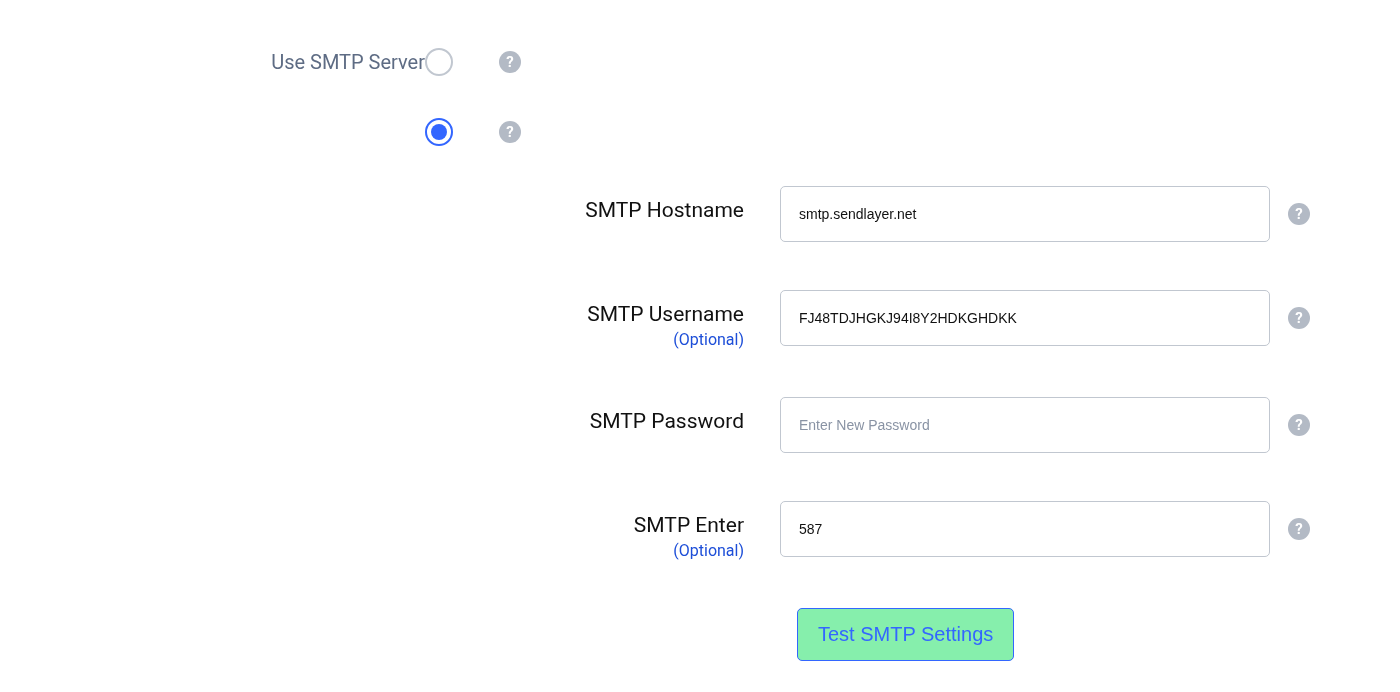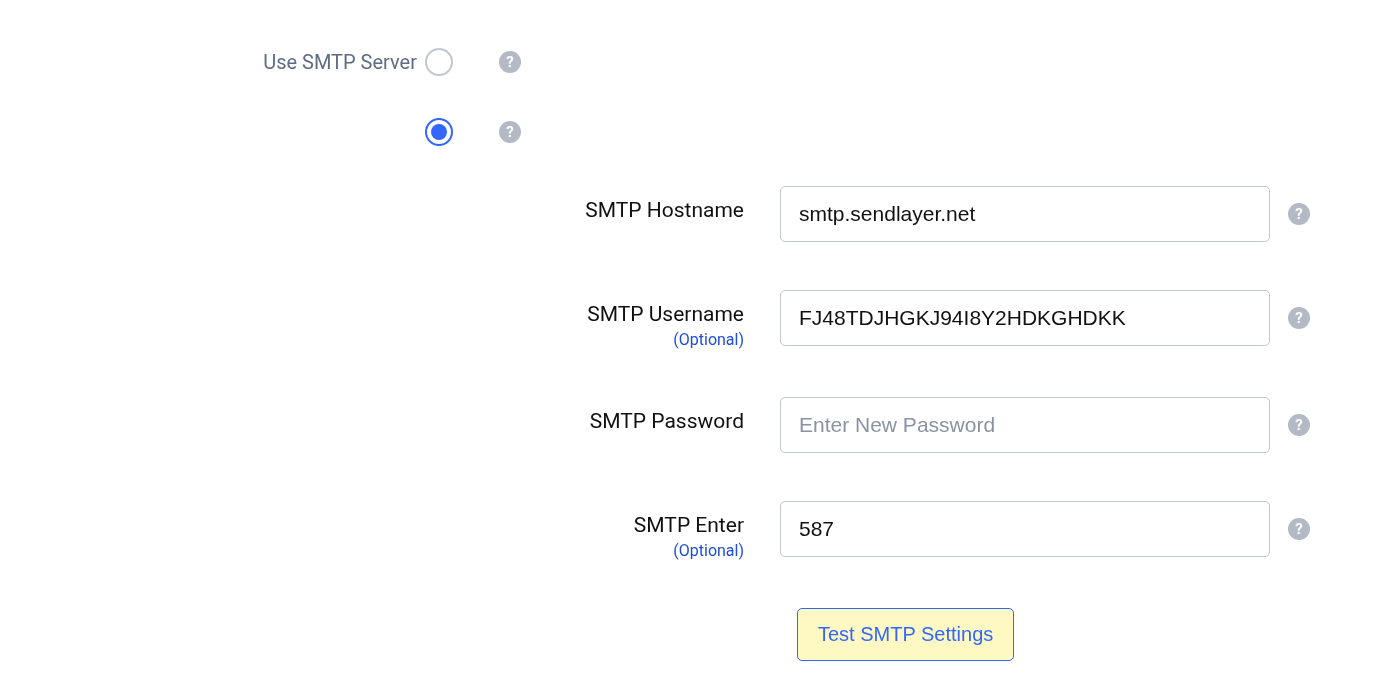--- a/index.html
+++ b/index.html
@@ -16,21 +16,21 @@
       color: #111;
     }
     .form-row {
       display: flex;
       align-items: flex-start;
       margin-bottom: 40px;
     }
     .form-label-col {
       width: 335px;
       text-align: right;
-      padding-right: 8px;
+      padding-right: 0;
       color: #5e6c84;
       font-size: 20px;
       padding-top: 2px;
       display: flex;
       flex-direction: column;
       align-items: flex-end;
     }
     .optional-text {
       color: #1d4ed8;
       font-size: 16px;
@@ -112,31 +112,31 @@
       display: flex;
       align-items: center;
       width: 550px;
     }
     .text-input {
       width: 490px;
       height: 56px;
       border: 1px solid #c1c7d0;
       border-radius: 5px;
       padding: 8px 18px;
-      font-size: 21px;
+      font-size: 14px;
       color: #111;
       outline: none;
     }
     .text-input::placeholder {
       color: #8993a4;
     }
     .btn-test {
       border: 1px solid #3366ff;
       color: #3366ff;
-      background: #fef9c3;
+      background: #86efac;
       font-size: 20px;
       padding: 14px 20px;
       border-radius: 5px;
       cursor: pointer;
     }
     .btn-row {
       margin-left: 372px;
     }
   </style>
 </head>

